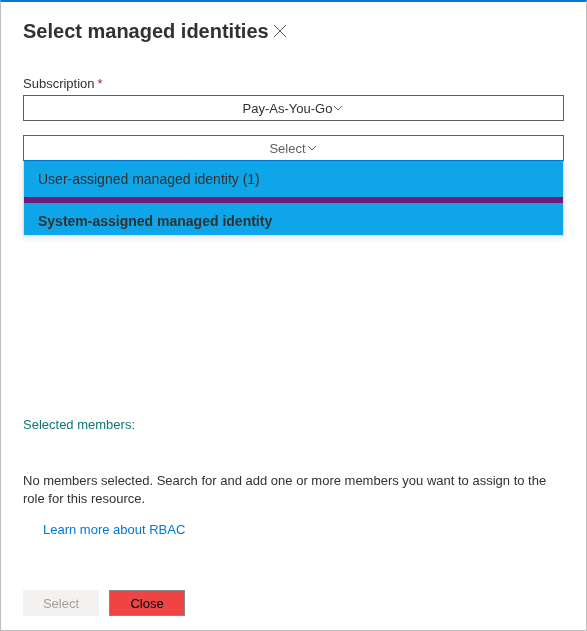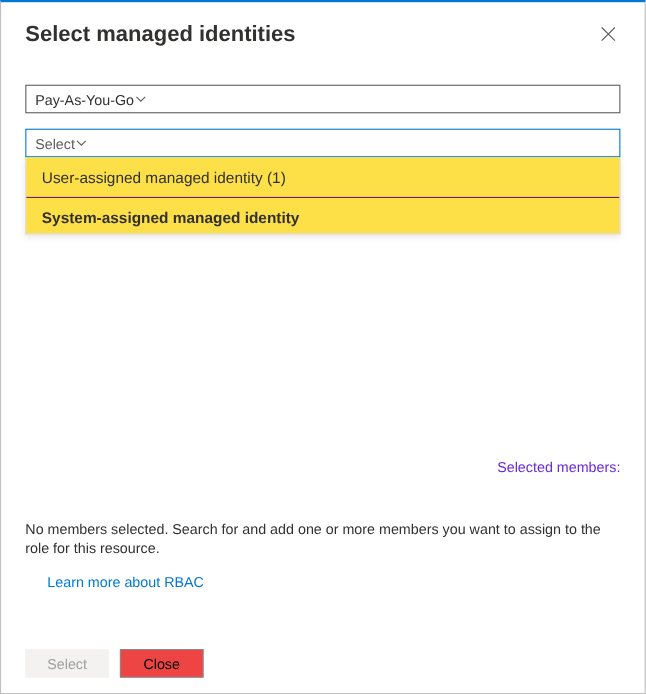--- a/index.html
+++ b/index.html
@@ -10,21 +10,20 @@
       background: #fff;
       width: 587px;
       height: 631px;
       border: 1px solid #bebebe;
       border-top: 2px solid #0078d4;
       position: relative;
       overflow: hidden;
     }
     .panel-header {
       display: flex;
-      justify-content: space-between;
       align-items: flex-start;
       padding: 18px 22px 4px 22px;
     }
     .panel-header h1 {
       font-size: 20px;
       font-weight: 600;
       color: #323130;
     }
     .close-x {
       font-size: 15px;
@@ -44,74 +43,73 @@
       display: block;
     }
     .req { color: #a4262c; margin-left: 3px; }
     .select-box {
       width: 100%;
       height: 26px;
       border: 1px solid #605e5c;
       background: #fff;
       display: flex;
       align-items: center;
-      justify-content: flex-start;
+      justify-content: center;
       padding: 0 8px;
       font-size: 13px;
       color: #323130;
       cursor: pointer;
     }
     .select-box.active {
       border: 1px solid #0078d4;
     }
     .select-box .placeholder { color: #605e5c; }
     .chevron {
       width: 12px; height: 12px;
       display: inline-flex; align-items: center; justify-content: center;
     }
     .field-group { margin-bottom: 14px; position: relative; }
     .dropdown-list {
       position: absolute;
       top: 100%;
       left: 0; right: 0;
-      background: #fde047;
+      background: #0ea5e9;
       border: 1px solid #e1dfdd;
       border-top: none;
       box-shadow: 0 2px 6px rgba(0,0,0,0.1);
       z-index: 10;
     }
     .dd-item {
       padding: 10px 14px;
       font-size: 14px;
       cursor: pointer;
       color: #323130;
     }
     .dd-header {
       padding: 10px 14px 6px 14px;
       font-size: 14px;
       font-weight: 600;
       color: #323130;
-      border-top: 1px solid #701a75;
+      border-top: 6px solid #701a75;
     }
     .dd-sub {
       padding: 10px 14px 10px 24px;
       font-size: 14px;
       cursor: pointer;
       color: #323130;
     }
     .selected-section {
       position: absolute;
       left: 22px; right: 22px;
       top: 415px;
     }
     .selected-label {
       font-size: 13px;
-      color: #6d28d9;
+      color: #0f766e;
       margin-bottom: 2px;
-      text-align: right;
     }
     .selected-msg {
       font-size: 13px;
       color: #323130;
       line-height: 1.4;
       margin-top: 40px;
     }
     .learn-link {
       display: inline-block;
       margin-top: 14px;
@@ -153,20 +151,23 @@
   <span class="close-x">
     <svg width="14" height="14" viewBox="0 0 14 14">
         <path d="M1 1 L13 13 M13 1 L1 13" stroke="#605e5c" stroke-width="1" fill="none"></path>
       </svg>
   </span>
 </div>
 
 <div class="panel-body">
 
   <div class="field-group">
+    <label class="field-label">
+      <span>Subscription</span><span class="req">*</span>
+    </label>
     <div class="select-box">
       <span>Pay-As-You-Go</span>
       <span class="chevron">
         <svg width="12" height="12" viewBox="0 0 12 12">
             <path d="M2 4 L6 8 L10 4" stroke="#605e5c" stroke-width="1" fill="none"></path>
           </svg>
       </span>
     </div>
   </div>
 

